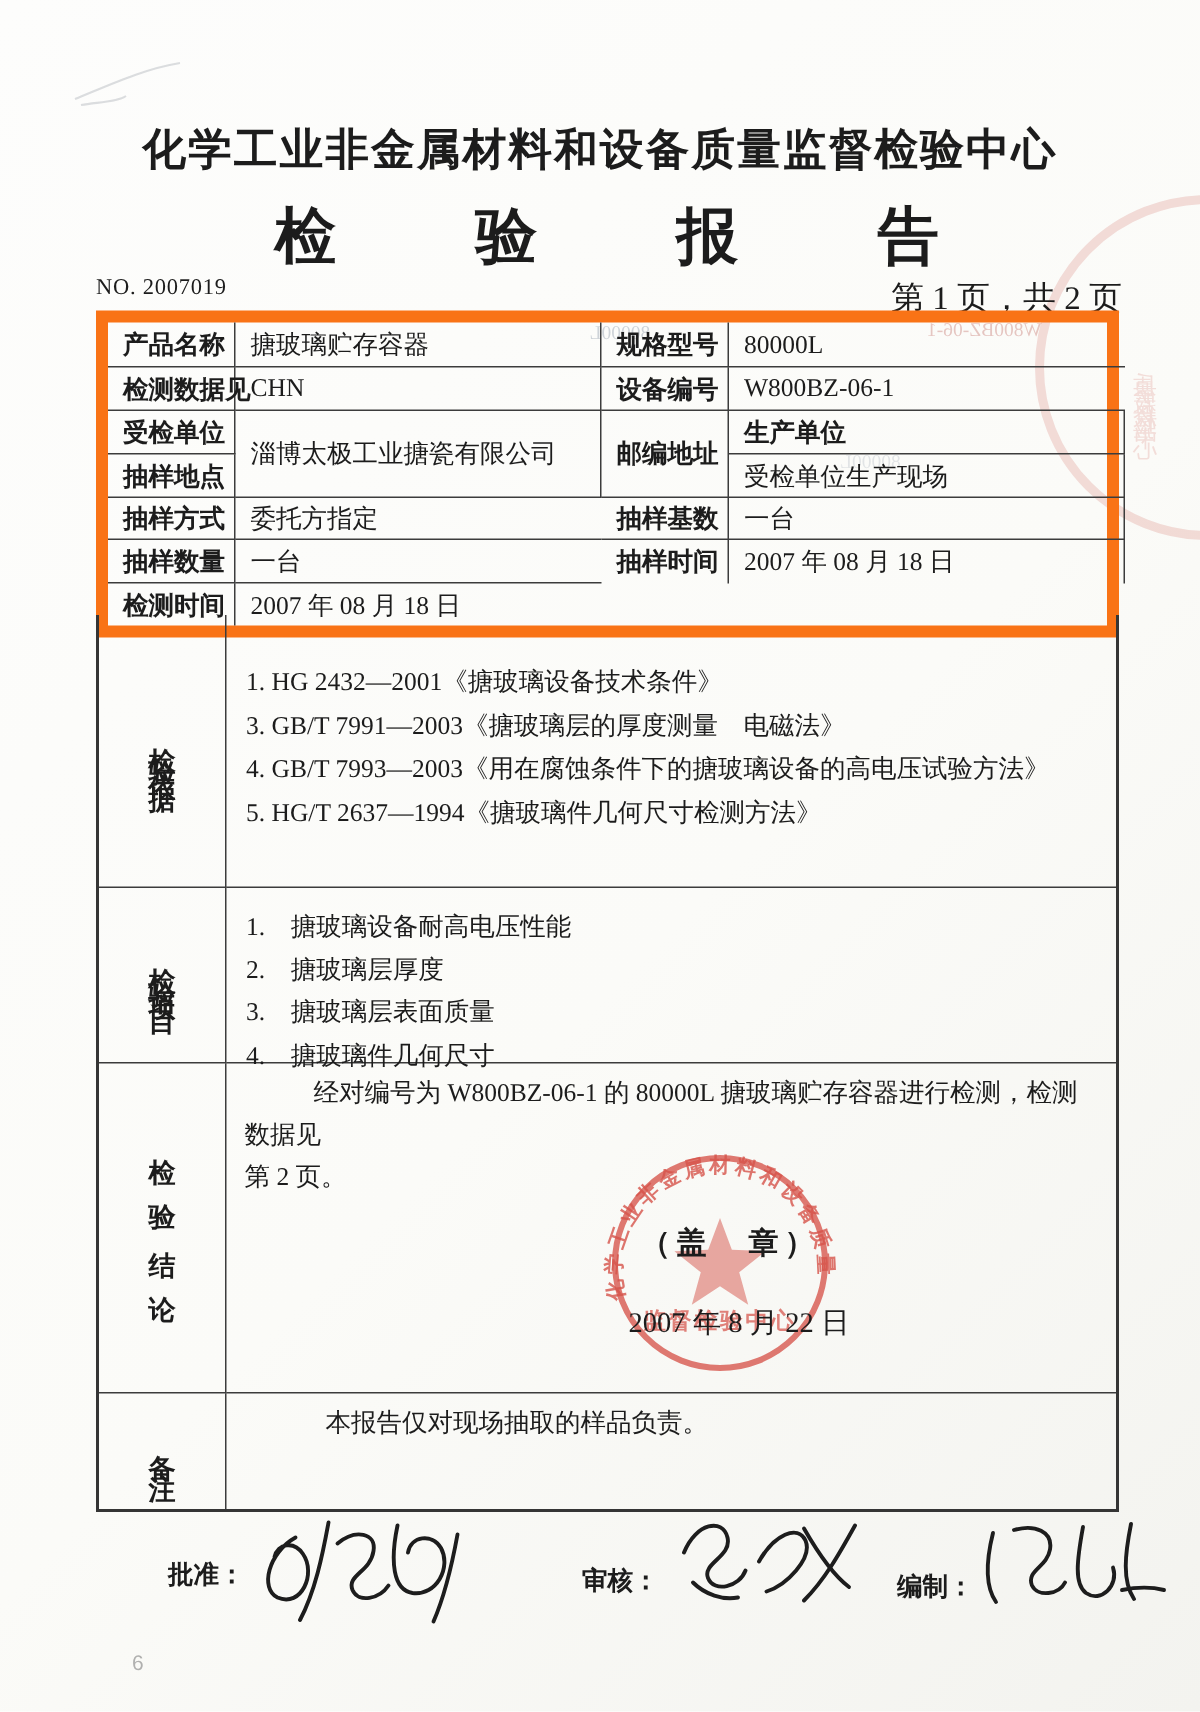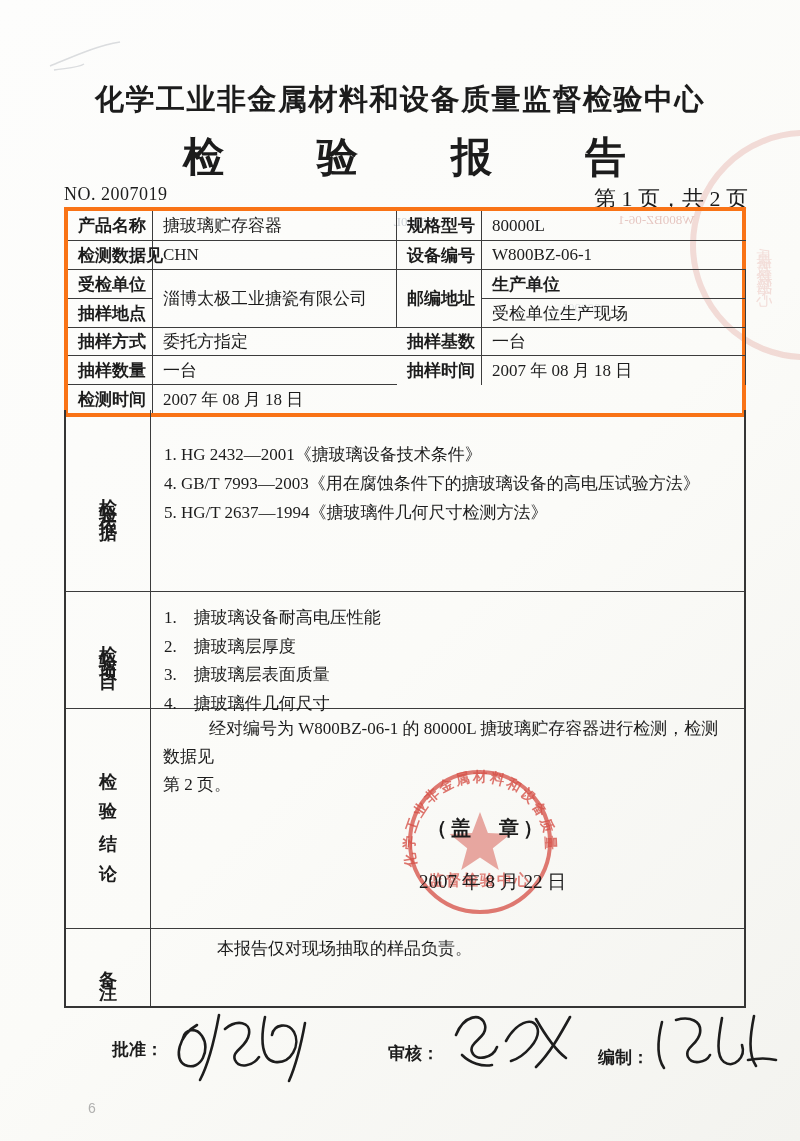--- a/index.html
+++ b/index.html
@@ -14,29 +14,29 @@
   .org-title{
     position:absolute;top:80px;left:0;width:100%;text-align:center;
     font-size:29px;font-weight:700;letter-spacing:1.5px;
     font-family:"Liberation Sans","DejaVu Sans",sans-serif;
   }
   .report-title{
     position:absolute;top:130px;left:183px;
     font-size:41px;font-weight:700;letter-spacing:93px;white-space:nowrap;
     font-family:"Liberation Sans","DejaVu Sans",sans-serif;
   }
-  .report-no{position:absolute;top:184px;left:64px;font-size:18px;letter-spacing:.5px;}
+  .report-no{position:absolute;top:184px;left:64px;font-size:15px;letter-spacing:.5px;}
   .page-indicator{position:absolute;top:184px;right:52px;font-size:22px;}
   
   .info-table{
     position:absolute;left:64px;top:207px;width:682px;
     display:grid;box-sizing:border-box;
     grid-template-columns:85px 244px 85px 264px;
     grid-template-rows:30px 29px 29px 29px 28px 29px 28px;
-    border:4px solid #f97316;
+    border:8px solid #f97316;
     font-size:17px;
   }
   .cell{
     border-right:1.5px solid #3c3c3c;border-bottom:1.5px solid #3c3c3c;
     display:flex;align-items:center;padding-left:10px;box-sizing:border-box;
     white-space:nowrap;overflow:visible;
   }
   .cell.lab{font-weight:600;}
   .cell.no-r{border-right:none;}
   .cell.no-b{border-bottom:none;}
@@ -152,20 +152,21 @@
     <div class="cell no-r no-b">2007 年 08 月 18 日</div>
   </div>
 
   <div class="sections">
     <div class="sec-label">
       <div class="vlabel ls-basis">检验依据</div>
     </div>
     <div class="sec-content">
       <div class="list">
         <div>1. HG 2432—2001《搪玻璃设备技术条件》</div>
+        <div>3. GB/T 7991—2003《搪玻璃层的厚度测量　电磁法》</div>
         <div>4. GB/T 7993—2003《用在腐蚀条件下的搪玻璃设备的高电压试验方法》</div>
         <div>5. HG/T 2637—1994《搪玻璃件几何尺寸检测方法》</div>
       </div>
     </div>
 
     <div class="sec-label">
       <div class="vlabel ls-items">检验项目</div>
     </div>
     <div class="sec-content">
       <div class="list list2">

